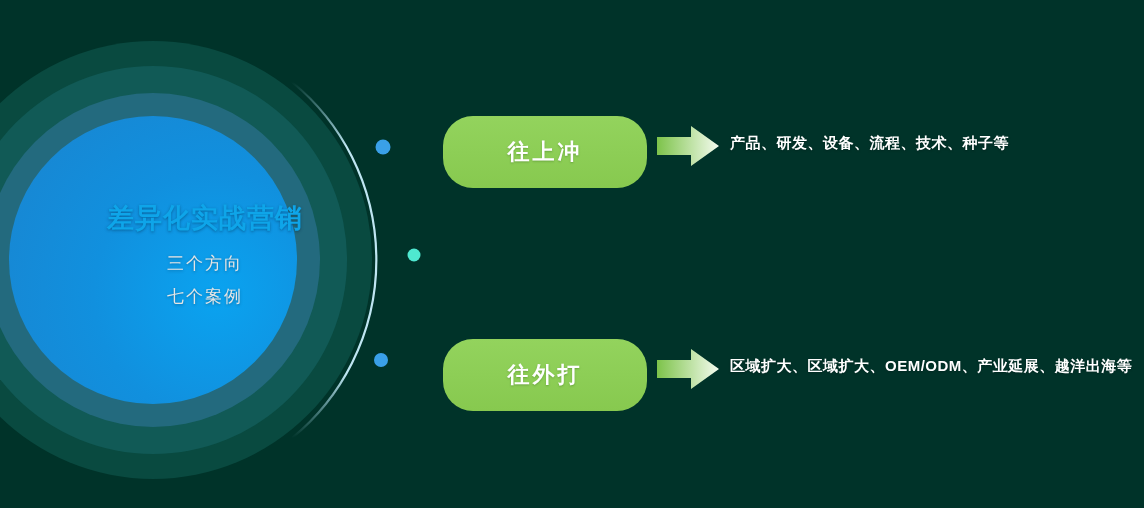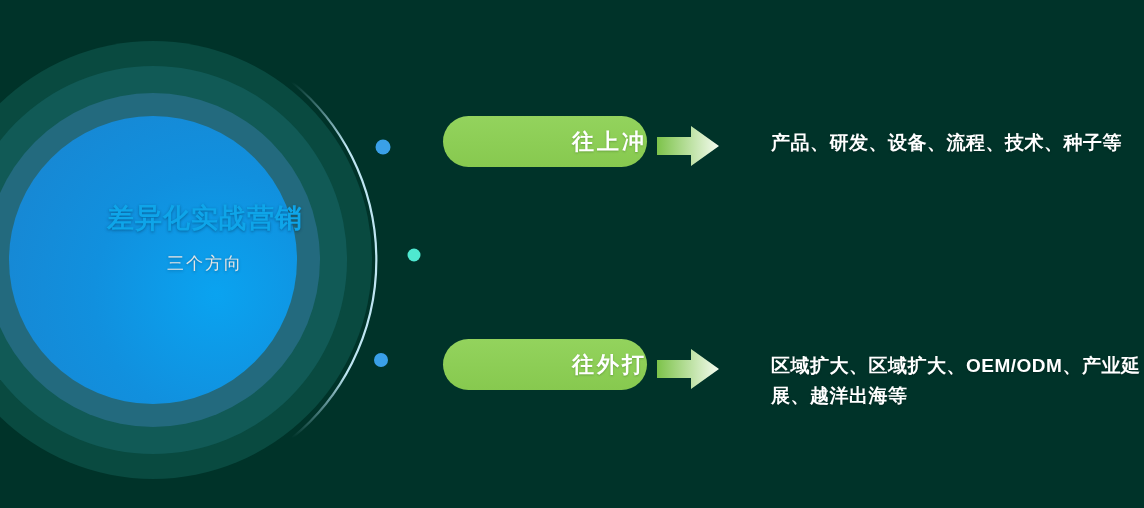--- a/index.html
+++ b/index.html
@@ -88,26 +88,26 @@
     height: 60px;
     display: flex;
     align-items: flex-start;
   }
   #row-0 { top: 116px; }
   #row-1 { top: 223px; }
   #row-2 { top: 339px; }
 
   .pill {
     width: 204px;
-    height: 51px;
+    height: 72px;
     border-radius: 30px;
     background: linear-gradient(180deg, #93d35d 0%, #87c94f 100%);
     display: flex;
     align-items: center;
-    justify-content: flex-end;
+    justify-content: center;
     flex: 0 0 auto;
   }
   .pill-label {
     font-size: 22px;
     font-weight: bold;
     color: #ffffff;
     letter-spacing: 3px;
     text-shadow: 0 1px 2px rgba(40,90,20,.35);
   }
 
@@ -117,42 +117,42 @@
     height: 60px;
     display: flex;
     align-items: center;
     justify-content: center;
   }
   .arrow-svg { display: block; }
 
   .row-text {
     flex: 1 1 auto;
     color: #ffffff;
-    font-size: 19px;
+    font-size: 15px;
     font-weight: bold;
     line-height: 30px;
     padding-top: 12px;
     letter-spacing: .5px;
     text-shadow: 0 1px 2px rgba(0,30,25,.5);
-    margin-left: 41px;
   }
 </style>
 </head>
 <body>
 
 <div id="slide">
 
   <div class="ring" id="ring-outer"></div>
   <div class="ring" id="ring-mid"></div>
   <div class="ring" id="ring-inner"></div>
   <div class="ring" id="core-circle"></div>
 
   <div id="center-text">
     <div id="center-title">差异化实战营销</div>
     <div class="center-sub" id="center-sub-1">三个方向</div>
+    <div class="center-sub" id="center-sub-2">七个案例</div>
   </div>
 
   <svg id="orbit-arc" viewBox="0 0 1144 508">
     <defs>
       <linearGradient id="arcFade" x1="0" y1="0" x2="0" y2="1">
         <stop offset="0%" stop-color="#9fd8e8" stop-opacity="0"></stop>
         <stop offset="18%" stop-color="#bfe6f2" stop-opacity="1"></stop>
         <stop offset="82%" stop-color="#bfe6f2" stop-opacity="1"></stop>
         <stop offset="100%" stop-color="#9fd8e8" stop-opacity="0"></stop>
       </linearGradient>

